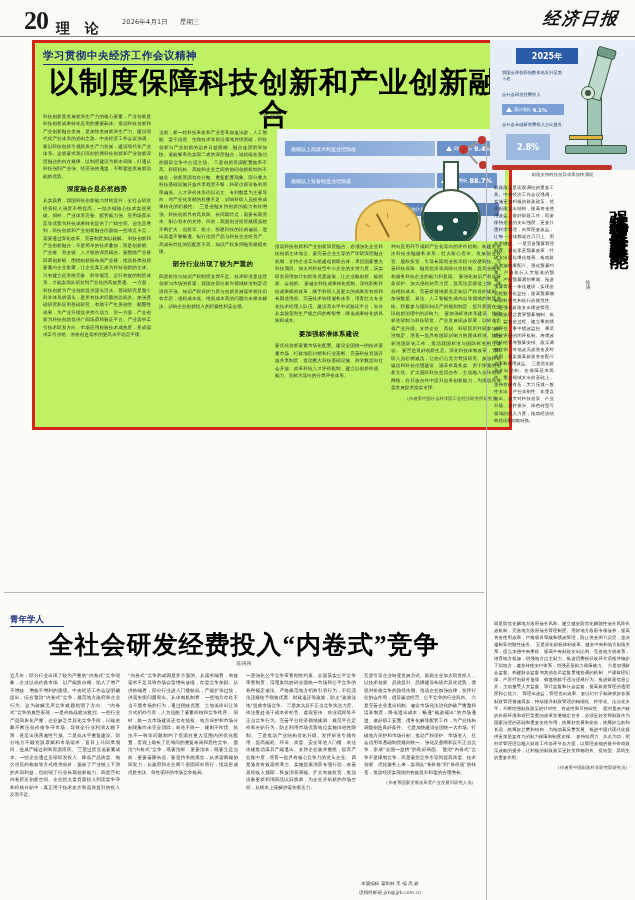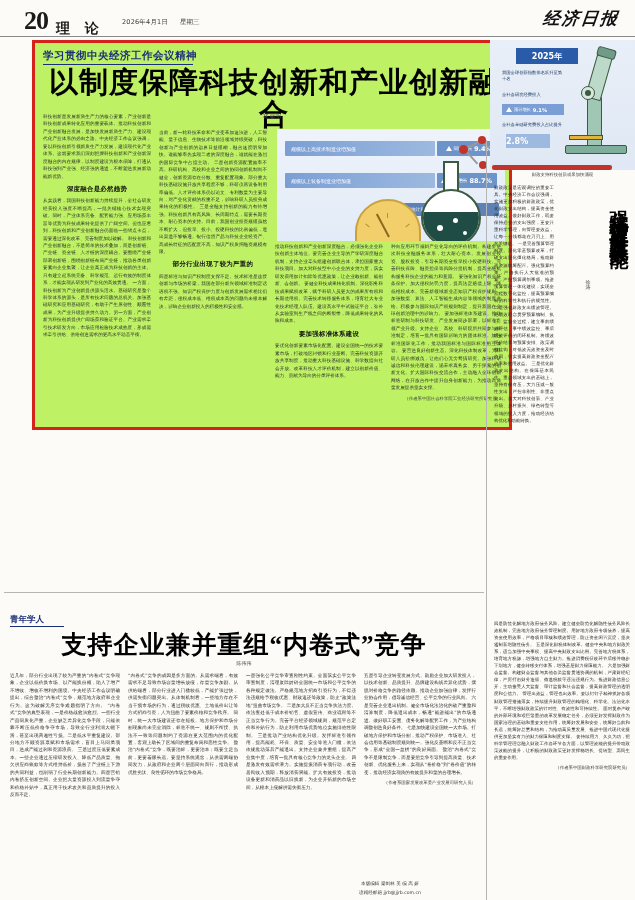--- a/index.html
+++ b/index.html
@@ -86,22 +86,22 @@
   .side-info { position:absolute; left:0; top:0; width:145px; height:130px; overflow:hidden;
     background:linear-gradient(180deg,#e9eff8,#dfe8f4); }
   .year-badge { position:absolute; left:26px; top:8px; width:62px; height:16px; background:#2a5ba8;
     color:#fff; font-size:8px; font-weight:bold; display:flex; align-items:center;
     justify-content:center; font-family:"DejaVu Sans",sans-serif; }
   .si-line { position:absolute; font-size:4.3px; color:#14325f; font-family:"DejaVu Sans",sans-serif;
     line-height:1.5; }
   .si-pill { position:absolute; height:11px; background:#7b9fd4; display:flex; align-items:center;
     gap:2px; padding:0 4px; }
   .si-pill span { font-size:5.2px; color:#fff; font-weight:bold; font-family:"DejaVu Sans",sans-serif; }
-  .si-big { position:absolute; background:#9db9e0; height:14px; display:flex; align-items:center;
-    justify-content:flex-start; }
+  .si-big { position:absolute; background:#9db9e0; height:26px; display:flex; align-items:center;
+    justify-content:center; }
   .si-big span { font-size:8px; color:#fff; font-weight:bold; font-family:"DejaVu Sans",sans-serif; }
   .scope { position:absolute; right:2px; top:12px; width:76px; height:104px; }
   .sc-base { position:absolute; left:8px; bottom:2px; width:62px; height:9px; background:#7fae9c;
     border:1.5px solid #3c5a3f; border-radius:2px; }
   .sc-arm { position:absolute; left:30px; bottom:9px; width:15px; height:52px; background:#9fc7b4;
     border:1.5px solid #3c5a3f; }
   .sc-tube { position:absolute; left:34px; top:2px; width:16px; height:46px; background:#bcd9c9;
     border:1.5px solid #3c5a3f; transform:rotate(16deg); }
   .sc-eye { position:absolute; left:40px; top:-4px; width:19px; height:10px; background:#6f9b88;
     border:1.5px solid #3c5a3f; border-radius:3px; transform:rotate(16deg); }
@@ -311,21 +311,21 @@
       <span>要持续用力、久久为功，把科学管理理念融入财政工作各环节各方面，以管理效能的提升带动政策效能的提升，让积极的财政政策更好发挥稳增长、促转型、惠民生的重要作用。</span>
       <span class="sig">（作者系中国财政科学研究院研究员）</span>
     </div>
 
     <div class="vrule" style="left:-4px; top:100px; height:760px;"></div>
   </div>
 
   <div class="art2">
     <div class="k2">青年学人</div>
     <div class="k2u"></div>
-    <div class="headline2">支持企业兼并重组“内卷式”竞争</div>
+    <div class="headline2">全社会研发经费投入“内卷式”竞争</div>
     <div class="byline2">陈伟伟</div>
 
     <div class="col" style="left:6px; top:60px; width:110px; height:232px;">
       <span>近几年，部分行业出现了较为严重的“内卷式”竞争现象，企业以低价换市场、以产能换份额，陷入了增产不增收、增收不增利的困境。中央经济工作会议明确提出，综合整治“内卷式”竞争，规范地方政府和企业行为。这为破解无序竞争难题指明了方向。</span>
       <span>“内卷式”竞争的典型表现，一是价格战愈演愈烈。一些行业产品同质化严重，企业缺乏差异化竞争手段，只能依靠不断压低价格争夺市场，导致全行业利润大幅下滑，甚至出现普遍性亏损。二是低水平重复建设。部分地方不顾资源禀赋和市场需求，盲目上马同类项目，造成产能过剩和资源浪费。</span>
       <span>三是过度压低要素成本。一些企业通过压缩研发投入、降低产品质量、拖欠供应商账款等方式维持低价，损害了产业链上下游的共同利益，也削弱了行业长期创新能力。四是营销内卷挤压创新空间。企业把大量资源投入到流量争夺和价格补贴中，真正用于技术攻关和品质提升的投入反而不足。</span>
     </div>
     <div class="col" style="left:124px; top:60px; width:110px; height:232px;">
       <span>“内卷式”竞争的成因是多方面的。从需求端看，有效需求不足导致市场容量增长放缓，存量竞争加剧。从供给端看，部分行业进入门槛较低，产能扩张过快，供需失衡问题突出。从体制机制看，一些地方存在不当干预市场的行为，通过税收优惠、土地低价出让等方式招商引资，人为扭曲了要素价格和竞争秩序。</span>
       <span>同时，统一大市场建设还存在短板。地方保护和市场分割现象尚未完全消除，标准不统一、规则不衔接、执法不一致等问题制约了资源在更大范围内的优化配置，客观上助长了区域间的重复布局和恶性竞争。</span>

